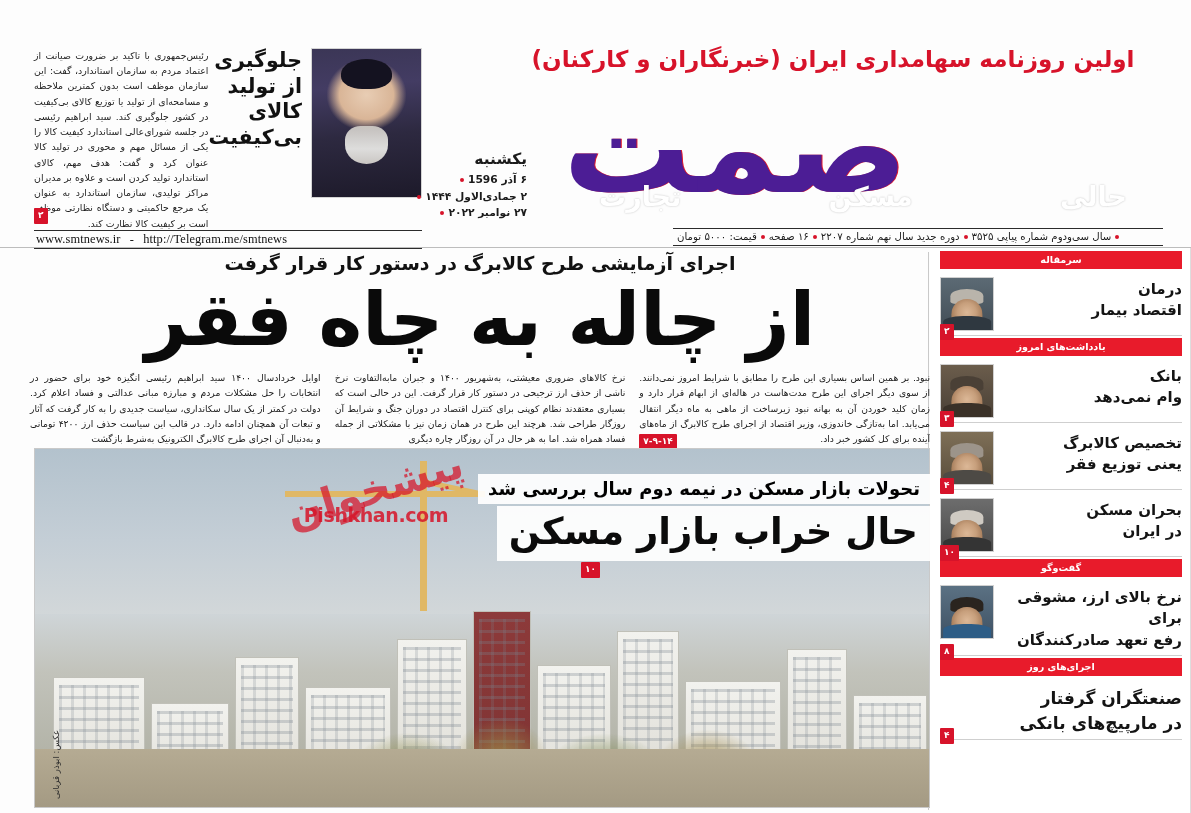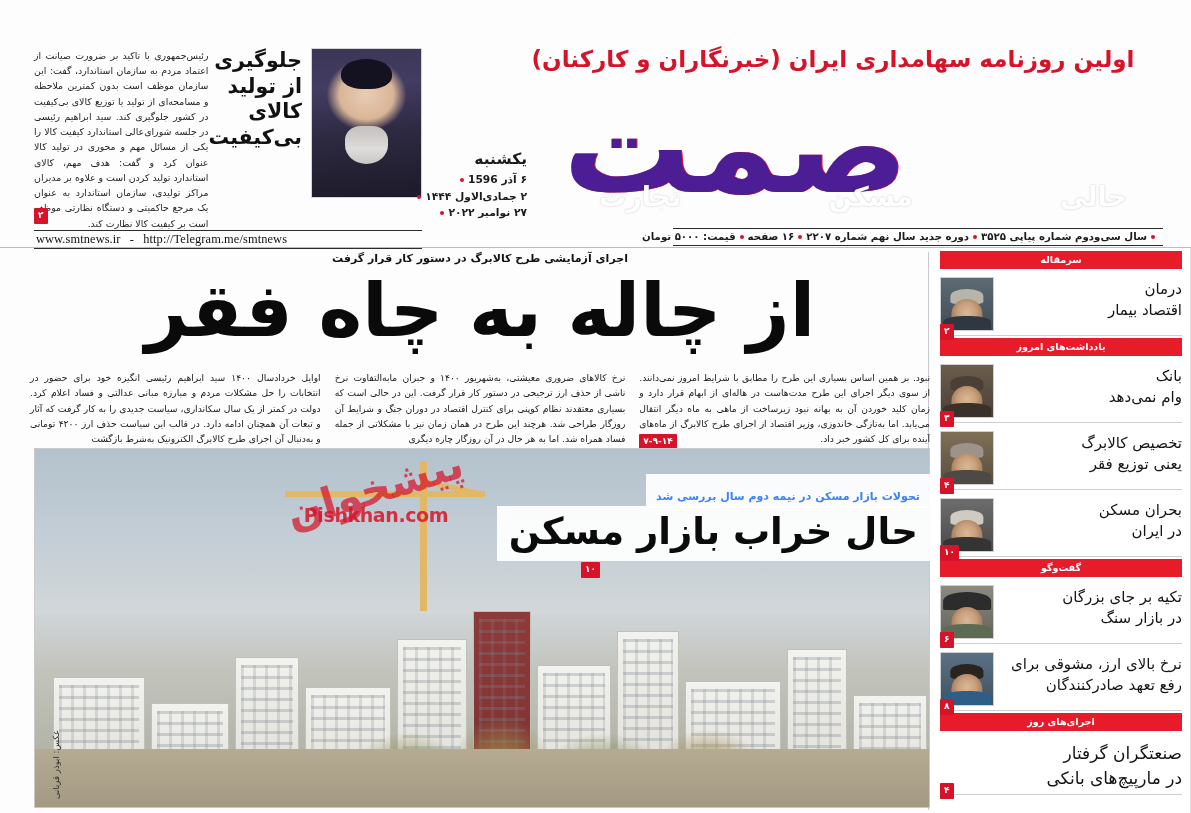--- a/index.html
+++ b/index.html
@@ -217,21 +217,21 @@
   .issue-strip {
     position: absolute;
     top: 228px;
     right: 28px;
     width: 490px;
     border-top: 1.3px solid #2b2b2b;
     border-bottom: 1.3px solid #2b2b2b;
     padding: 2px 4px 3px 4px;
     text-align: left;
     font-size: 10.2px;
-    font-weight: bold;
+    font-weight: normal;
     color: #1b1b1b;
     direction: rtl;
     white-space: nowrap;
   }
   .issue-strip .bdot {
     display: inline-block;
     width: 4px; height: 4px;
     background: #d7132a;
     border-radius: 50%;
     margin: 0 4px;
@@ -242,21 +242,21 @@
   .main-col {
     position: absolute;
     top: 250px;
     left: 30px;
     width: 900px;
     height: 563px;
   }
 
   .kicker {
     text-align: center;
-    font-size: 11px;
+    font-size: 19px;
     font-weight: bold;
     color: #121212;
     letter-spacing: -0.4px;
     margin-top: 2px;
     white-space: nowrap;
   }
 
   .big-head {
     text-align: center;
     font-size: 74px;
@@ -370,24 +370,24 @@
     color: #2a2a2a;
     letter-spacing: .2px;
   }
 
   
   .cap-kicker {
     position: absolute;
     right: 0;
     top: 224px;
     background: rgba(255,255,255,.93);
-    padding: 16px 10px 5px 10px;
-    font-size: 11px;
-    font-weight: bold;
-    color: #3b82f6;
+    padding: 4px 10px 5px 10px;
+    font-size: 18px;
+    font-weight: bold;
+    color: #000000;
     white-space: nowrap;
     letter-spacing: -0.3px;
   }
   .cap-head {
     position: absolute;
     right: 0;
     top: 256px;
     background: rgba(255,255,255,.93);
     padding: 4px 12px 8px 12px;
     font-size: 37px;
@@ -462,21 +462,21 @@
     position: relative;
     border-bottom: 1px solid #cfcfcf;
     margin-bottom: 2px;
   }
   .side-item.no-rule { border-bottom: none; }
 
   .side-title {
     flex: 1;
     text-align: right;
     font-size: 15px;
-    font-weight: normal;
+    font-weight: bold;
     color: #141414;
     line-height: 1.42;
     letter-spacing: -0.4px;
     padding-top: 2px;
   }
 
   .side-thumb {
     width: 54px;
     height: 54px;
     flex: none;
@@ -697,29 +697,20 @@
       <div class="side-thumb t4">
         <div class="hair"></div>
         <div class="face"></div>
         <div class="body"></div>
       </div>
       <span class="pgbadge side-badge">۱۰</span>
     </div>
 
     <div class="sec-header">گفت‌وگو</div>
     <div class="side-item">
-      <div class="side-title">تکیه بر جای بزرگان<br>در بازار سنگ</div>
-      <div class="side-thumb t5">
-        <div class="hair"></div>
-        <div class="face"></div>
-        <div class="body"></div>
-      </div>
-      <span class="pgbadge side-badge">۶</span>
-    </div>
-    <div class="side-item">
       <div class="side-title">نرخ بالای ارز، مشوقی برای<br>رفع تعهد صادرکنندگان</div>
       <div class="side-thumb t6">
         <div class="hair"></div>
         <div class="face"></div>
         <div class="body"></div>
       </div>
       <span class="pgbadge side-badge">۸</span>
     </div>
 
     <div class="sec-header">اجرای‌های روز</div>

